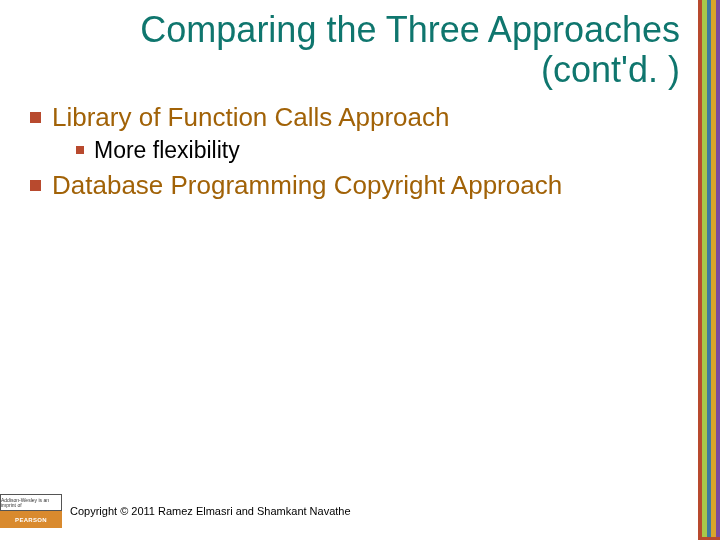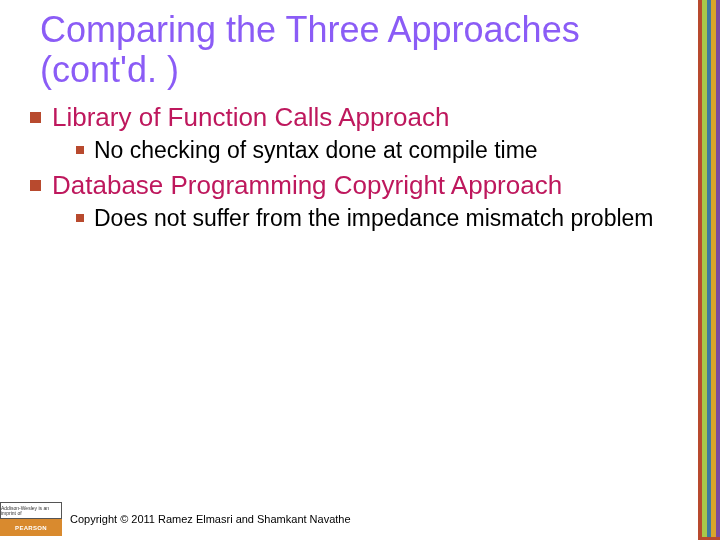--- a/index.html
+++ b/index.html
@@ -4,53 +4,52 @@
 <style>
 html,body{margin:0;padding:0;width:720px;height:540px;overflow:hidden;font-family:Arial,Helvetica,sans-serif;background:#fff}
 .slide{position:relative;width:720px;height:540px;background:#fff}
 .stripe{position:absolute;top:0;right:0;height:540px;width:22px;display:flex}
 .stripe div{flex:1;height:100%}
 .s1{background:#b84a2e}
 .s2{background:#a8c84a}
 .s3{background:#3e7b9e}
 .s4{background:#d8a52a}
 .s5{background:#7a4a9e}
-.title{text-align:left;font-size:36px;font-weight:400;padding:10px 40px 8px 40px;line-height:1.1;color:#8b5cf6}
+.title{text-align:right;font-size:36px;font-weight:400;padding:10px 40px 8px 40px;line-height:1.1;color:#0f766e}
 .body{padding:0 24px 0 30px}
-.l1{position:relative;font-size:26px;color:#be185d;margin:6px 0 4px 0;padding-left:22px;line-height:1.15}
+.l1{position:relative;font-size:26px;color:#a16207;margin:6px 0 4px 0;padding-left:22px;line-height:1.15}
 .l1::before{content:"";position:absolute;left:0;top:9px;width:11px;height:11px;background:#b84a2e}
 .subs{padding-left:46px}
 .l2{position:relative;font-size:23px;color:#000;margin:3px 0;padding-left:18px;line-height:1.2}
 .l2::before{content:"";position:absolute;left:0;top:9px;width:8px;height:8px;background:#b84a2e}
-.footer{position:absolute;left:0;bottom:4px;width:720px;height:34px;display:flex;align-items:center}
+.footer{position:absolute;left:0;bottom:12px;width:720px;height:34px;display:flex;align-items:center}
 .logo{width:62px;height:34px;display:flex;flex-direction:column}
 .logo-top{flex:0 0 15px;background:#fff;border:1px solid #555;font-size:5px;color:#333;display:flex;align-items:center;justify-content:center;line-height:1}
 .logo-bot{flex:1;background:#d98a2e;display:flex;align-items:center;justify-content:center;color:#fff;font-size:6px;font-weight:bold;letter-spacing:0.3px}
 .copy{font-size:11px;color:#000;padding-left:8px}
 .stripe-bot{position:absolute;bottom:0;right:0;width:22px;height:3px;background:#b84a2e}
 </style>
 </head>
 <body>
 <div class="slide">
  <div class="stripe">
   <div class="s1"></div>
       <div class="s2"></div>
       <div class="s3"></div>
       <div class="s4"></div>
       <div class="s5"></div>
  </div>
  <div class="title">Comparing the Three Approaches (cont'd. )</div>
  <div class="body">
   <div class="l1">Library of Function Calls Approach</div>
   <div class="subs">
-   <div class="l2">No checking of syntax done at compile time</div>
+   <div class="l2">More flexibility</div>
   </div>
   <div class="l1">Database Programming Copyright Approach</div>
   <div class="subs">
-   <div class="l2">Does not suffer from the impedance mismatch problem</div>
   </div>
  </div>
  <div class="footer">
   <div class="logo">
    <div class="logo-top">Addison-Wesley is an imprint of</div>
    <div class="logo-bot">PEARSON</div>
   </div>
   <div class="copy">Copyright © 2011 Ramez Elmasri and Shamkant Navathe</div>
  </div>
  <div class="stripe-bot"></div>

